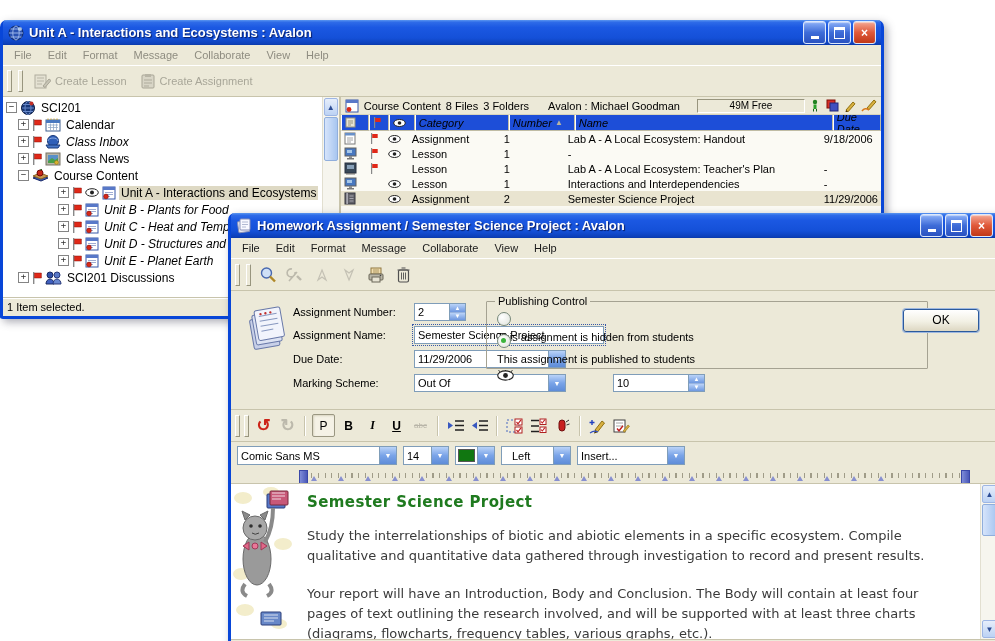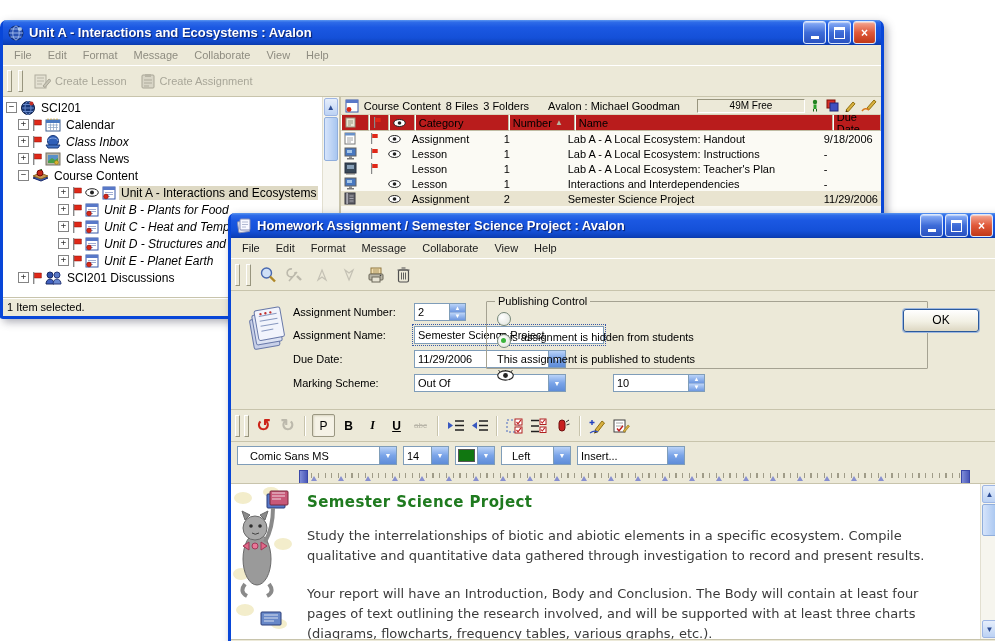--- a/index.html
+++ b/index.html
@@ -42,21 +42,21 @@
         font-size:8px;display:flex;align-items:center;justify-content:center;
         background:linear-gradient(180deg,#E6EEFB,#BCD2F4);}
   .sthumb{height:42px;margin:0 1px;border:1px solid #90AEDC;border-radius:2px;
           background:linear-gradient(90deg,#D6E4FB,#A8C6F0);}
   .sfill{flex:1;}
   .fpanel{flex:1;display:flex;flex-direction:column;background:#FBFAF4;border-left:2px solid #C8C4AC;}
   .fphead{height:17px;display:flex;align-items:center;gap:5px;font-size:11px;background:#ECE9D8;
           padding:0 4px;border-bottom:1px solid #D8D4BC;}
   .freebox{width:106px;height:12px;font-size:10px;text-align:center;line-height:12px;
            border:1px solid;border-color:#98957E #fff #fff #98957E;}
-  .colhead{height:16px;display:flex;font-size:11px;background:#b91c1c;}
+  .colhead{height:16px;display:flex;font-size:11px;background:#1d4ed8;font-style:italic;}
   .ch{border-right:1px solid #C0BCA4;border-left:1px solid #fff;border-bottom:1px solid #C0BCA4;
       padding:0 3px;display:flex;align-items:center;gap:3px;overflow:hidden;}
   .c0{width:20px;flex:none;} .c1{width:12px;flex:none;} .c2{width:18px;flex:none;}
   .c3{width:86px;flex:none;} .c4{width:58px;flex:none;} .c5{width:250px;flex:none;} .c6{flex:1;}
   .frow{height:15px;display:flex;align-items:center;font-size:11px;}
   .frow>div{padding:0 3px;overflow:hidden;white-space:nowrap;display:flex;align-items:center;}
   .frow.sel{background:#E9E4D0;}
   .sortglyph{color:#B8B4A0;font-size:8px;}
   .statusbar1{height:16px;border-top:1px solid #fff;box-shadow:0 -1px 0 #C8C4AC;
               font-size:11px;display:flex;align-items:center;padding:0 4px;background:#ECE9D8;}
@@ -493,21 +493,20 @@
         <div class="c2">
             <span>
               <svg width="13" height="8">
                 <ellipse cx="6.5" cy="4" rx="5.8" ry="3.5" fill="#fff" stroke="#222"></ellipse>
                 <circle cx="6.5" cy="4" r="1.8" fill="#222"></circle>
               </svg>
             </span>
           </div>
         <div class="c3">Lesson</div>
         <div class="c4">1</div>
-        <div class="c5">Lab A - A Local Ecosystem: Instructions</div>
         <div class="c6">-</div>
       </div>
       <div class="frow">
         <div class="c0">
             <span>
               <svg width="13" height="13">
                 <rect x="1" y="1" width="11" height="10" fill="#384858" stroke="#283040"></rect>
                 <rect x="3" y="3" width="7" height="4" fill="#88A0B8"></rect>
                 <rect x="2" y="11" width="9" height="1.5" fill="#787878"></rect>
               </svg>
@@ -779,21 +778,21 @@
         <svg width="17" height="16">
           <rect x="1" y="2" width="11" height="12" fill="#fff" stroke="#404040"></rect>
           <path d="M3,5 h7 M3,8 h7" stroke="#909090" stroke-width=".8"></path>
           <path d="M4,10.5 l2,2.3 4,-5" stroke="#C02020" stroke-width="1.4" fill="none"></path>
           <path d="M10,13 l5,-6 1.5,1.2 -5,6 z" fill="#D8B040" stroke="#907010" stroke-width=".6"></path>
         </svg>
       </span>
   </div>
   <div class="fontrow">
     <div class="combo" style="width:160px">
-      <span class="val" style="padding:0 12px;flex:1">Comic Sans MS</span>
+      <span class="val" style="padding:0 3px;flex:1">Comic Sans MS</span>
       <span class="abtn">▼</span>
     </div>
     <div class="combo" style="width:46px">
       <span class="val" style="padding:0 3px;flex:1">14</span>
       <span class="abtn">▼</span>
     </div>
     <div class="combo" style="width:40px">
       <span class="swatch" style="background: rgb(17, 119, 17);"></span>
       <span class="abtn">▼</span>
     </div>

